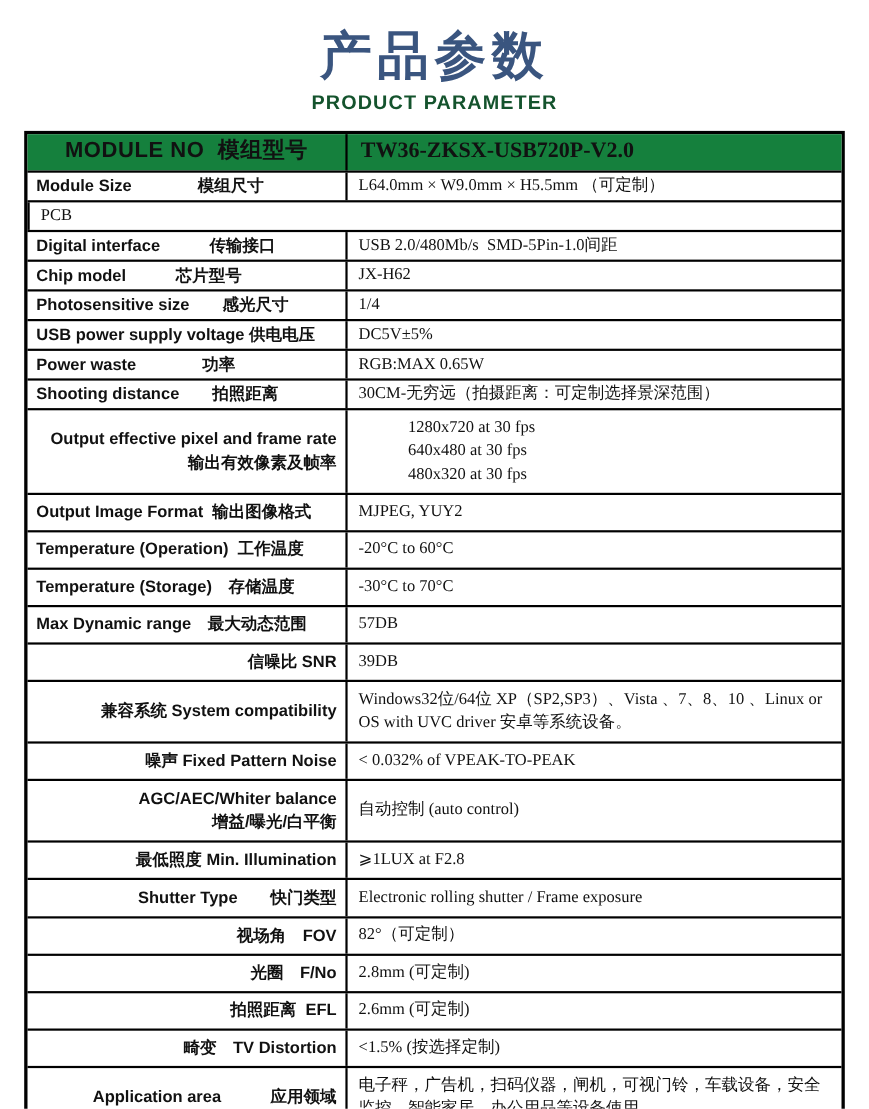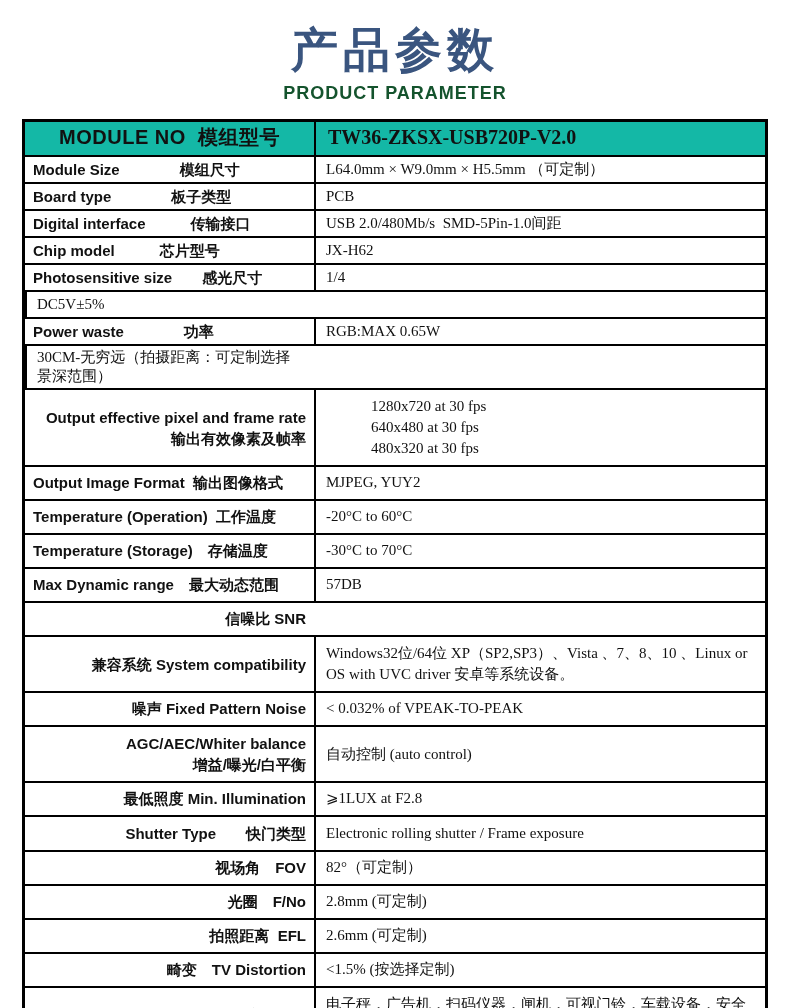--- a/index.html
+++ b/index.html
@@ -34,21 +34,21 @@
   .cell .line{white-space:pre-wrap;}
   .label-cell{font-weight:bold;font-size:15px;text-align:left;}
   .value-cell{
     border-left:2px solid #000;font-weight:normal;font-size:15px;
     padding-left:10px;padding-right:10px;text-align:left;font-family:Liberation Serif, serif;
   }
   .align-center{text-align:right;}
   .t-row.compact{min-height:25px;}
   .t-row.roomy .cell{min-height:32px;}
   .t-row.multi .cell{padding-top:6px;padding-bottom:6px;line-height:1.4;}
-  .header-row{background:#14b8a6;}
+  .header-row{background:#15803d;}
   .header-row .cell{min-height:33px;}
   .header-row .label-cell{
     font-size:20px;letter-spacing:0.5px;text-align:center;
   }
   .header-row .value-cell{font-size:20px;font-weight:bold;padding-left:12px;}
 </style>
 </head>
 <body>
 
 <div class="title-block">
@@ -68,23 +68,20 @@
 
 <div class="t-row compact">
       <div class="cell label-cell">
         <div class="line">Module Size　　　　模组尺寸</div>
       </div>
       <div class="cell value-cell">
         <div class="line">L64.0mm × W9.0mm × H5.5mm （可定制）</div>
       </div>
     </div>
     <div class="t-row compact">
-      <div class="cell label-cell">
-        <div class="line">Board type　　　　板子类型</div>
-      </div>
       <div class="cell value-cell">
         <div class="line">PCB</div>
       </div>
     </div>
     <div class="t-row compact">
       <div class="cell label-cell">
         <div class="line">Digital interface　　　传输接口</div>
       </div>
       <div class="cell value-cell">
         <div class="line">USB 2.0/480Mb/s  SMD-5Pin-1.0间距</div>
@@ -100,33 +97,39 @@
     </div>
     <div class="t-row compact">
       <div class="cell label-cell">
         <div class="line">Photosensitive size　　感光尺寸</div>
       </div>
       <div class="cell value-cell">
         <div class="line">1/4</div>
       </div>
     </div>
     <div class="t-row compact">
+      <div class="cell label-cell">
+        <div class="line">USB power supply voltage 供电电压</div>
+      </div>
       <div class="cell value-cell">
         <div class="line">DC5V±5%</div>
       </div>
     </div>
     <div class="t-row compact">
       <div class="cell label-cell">
         <div class="line">Power waste　　　　功率</div>
       </div>
       <div class="cell value-cell">
         <div class="line">RGB:MAX 0.65W</div>
       </div>
     </div>
     <div class="t-row compact">
+      <div class="cell label-cell">
+        <div class="line">Shooting distance　　拍照距离</div>
+      </div>
       <div class="cell value-cell">
         <div class="line">30CM-无穷远（拍摄距离：可定制选择景深范围）</div>
       </div>
     </div>
     <div class="t-row multi">
       <div class="cell label-cell align-center">
         <div class="line">Output effective pixel and frame rate</div>
         <div class="line">输出有效像素及帧率</div>
       </div>
       <div class="cell value-cell">
@@ -164,20 +167,23 @@
         <div class="line">Max Dynamic range　最大动态范围</div>
       </div>
       <div class="cell value-cell">
         <div class="line">57DB</div>
       </div>
     </div>
     <div class="t-row roomy">
       <div class="cell label-cell align-center">
         <div class="line">信噪比 SNR</div>
       </div>
+      <div class="cell value-cell">
+        <div class="line">39DB</div>
+      </div>
     </div>
     <div class="t-row multi">
       <div class="cell label-cell align-center">
         <div class="line">兼容系统 System compatibility</div>
       </div>
       <div class="cell value-cell">
         <div class="line">Windows32位/64位 XP（SP2,SP3）、Vista 、7、8、10 、Linux or OS with UVC driver 安卓等系统设备。</div>
       </div>
     </div>
     <div class="t-row roomy">

